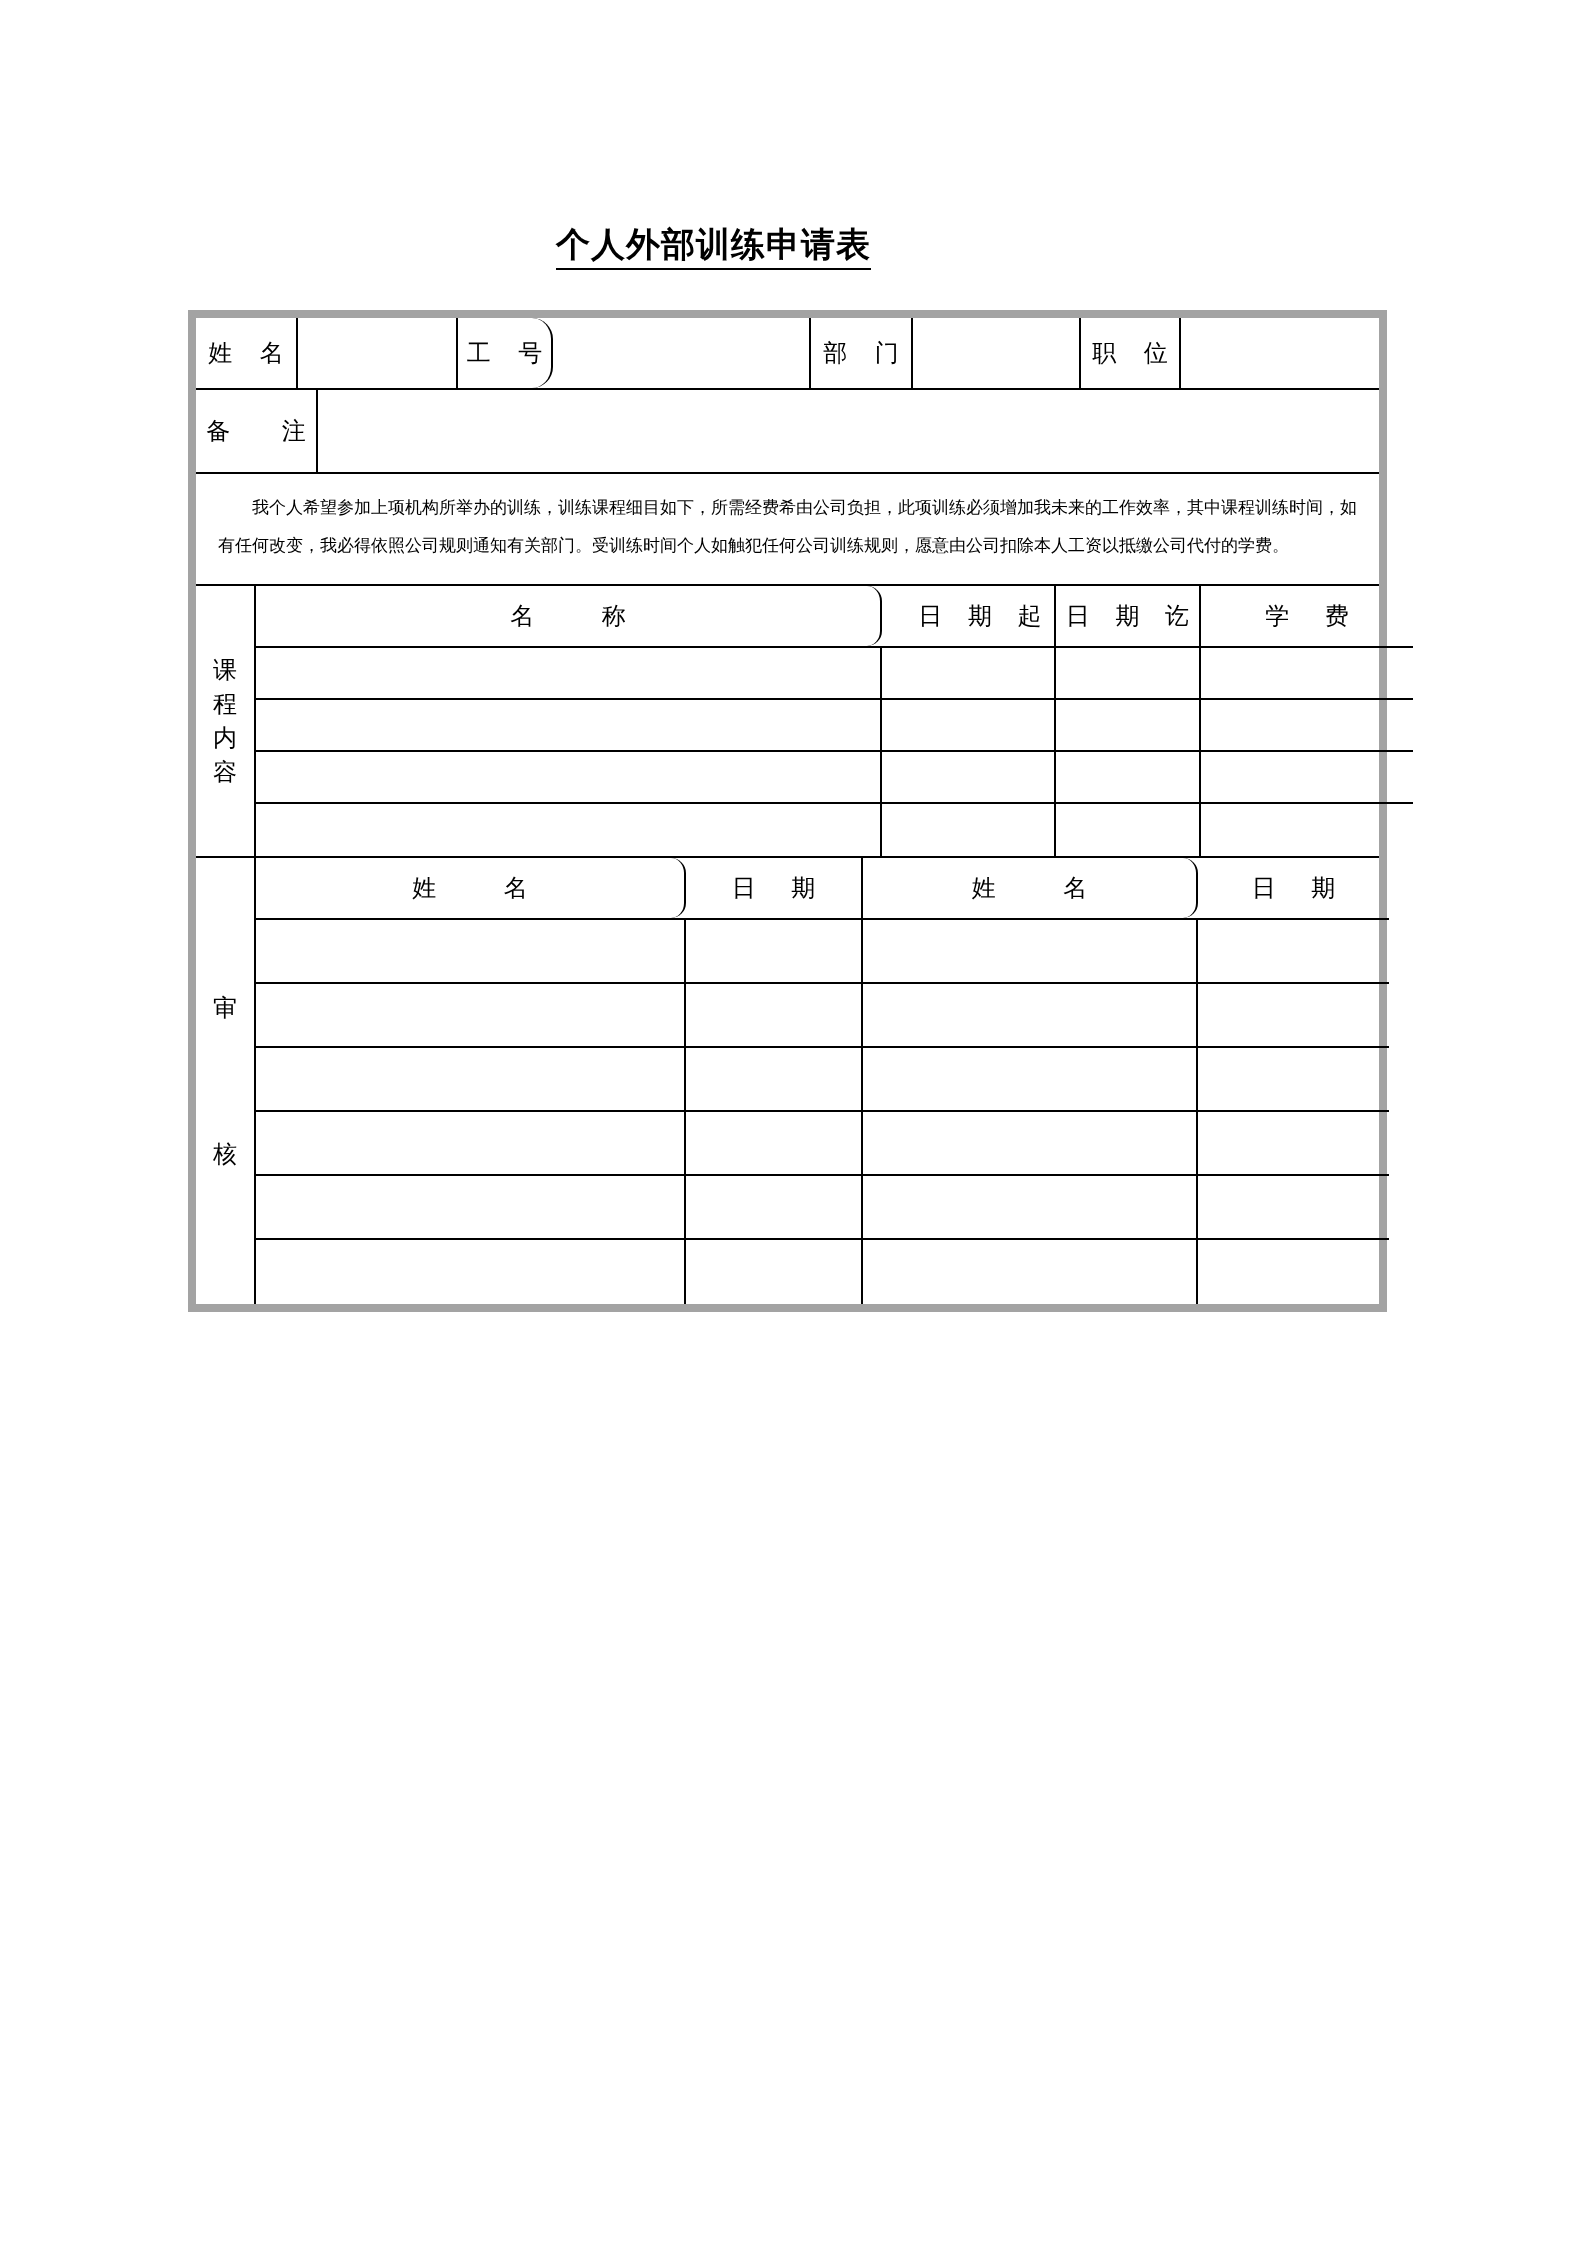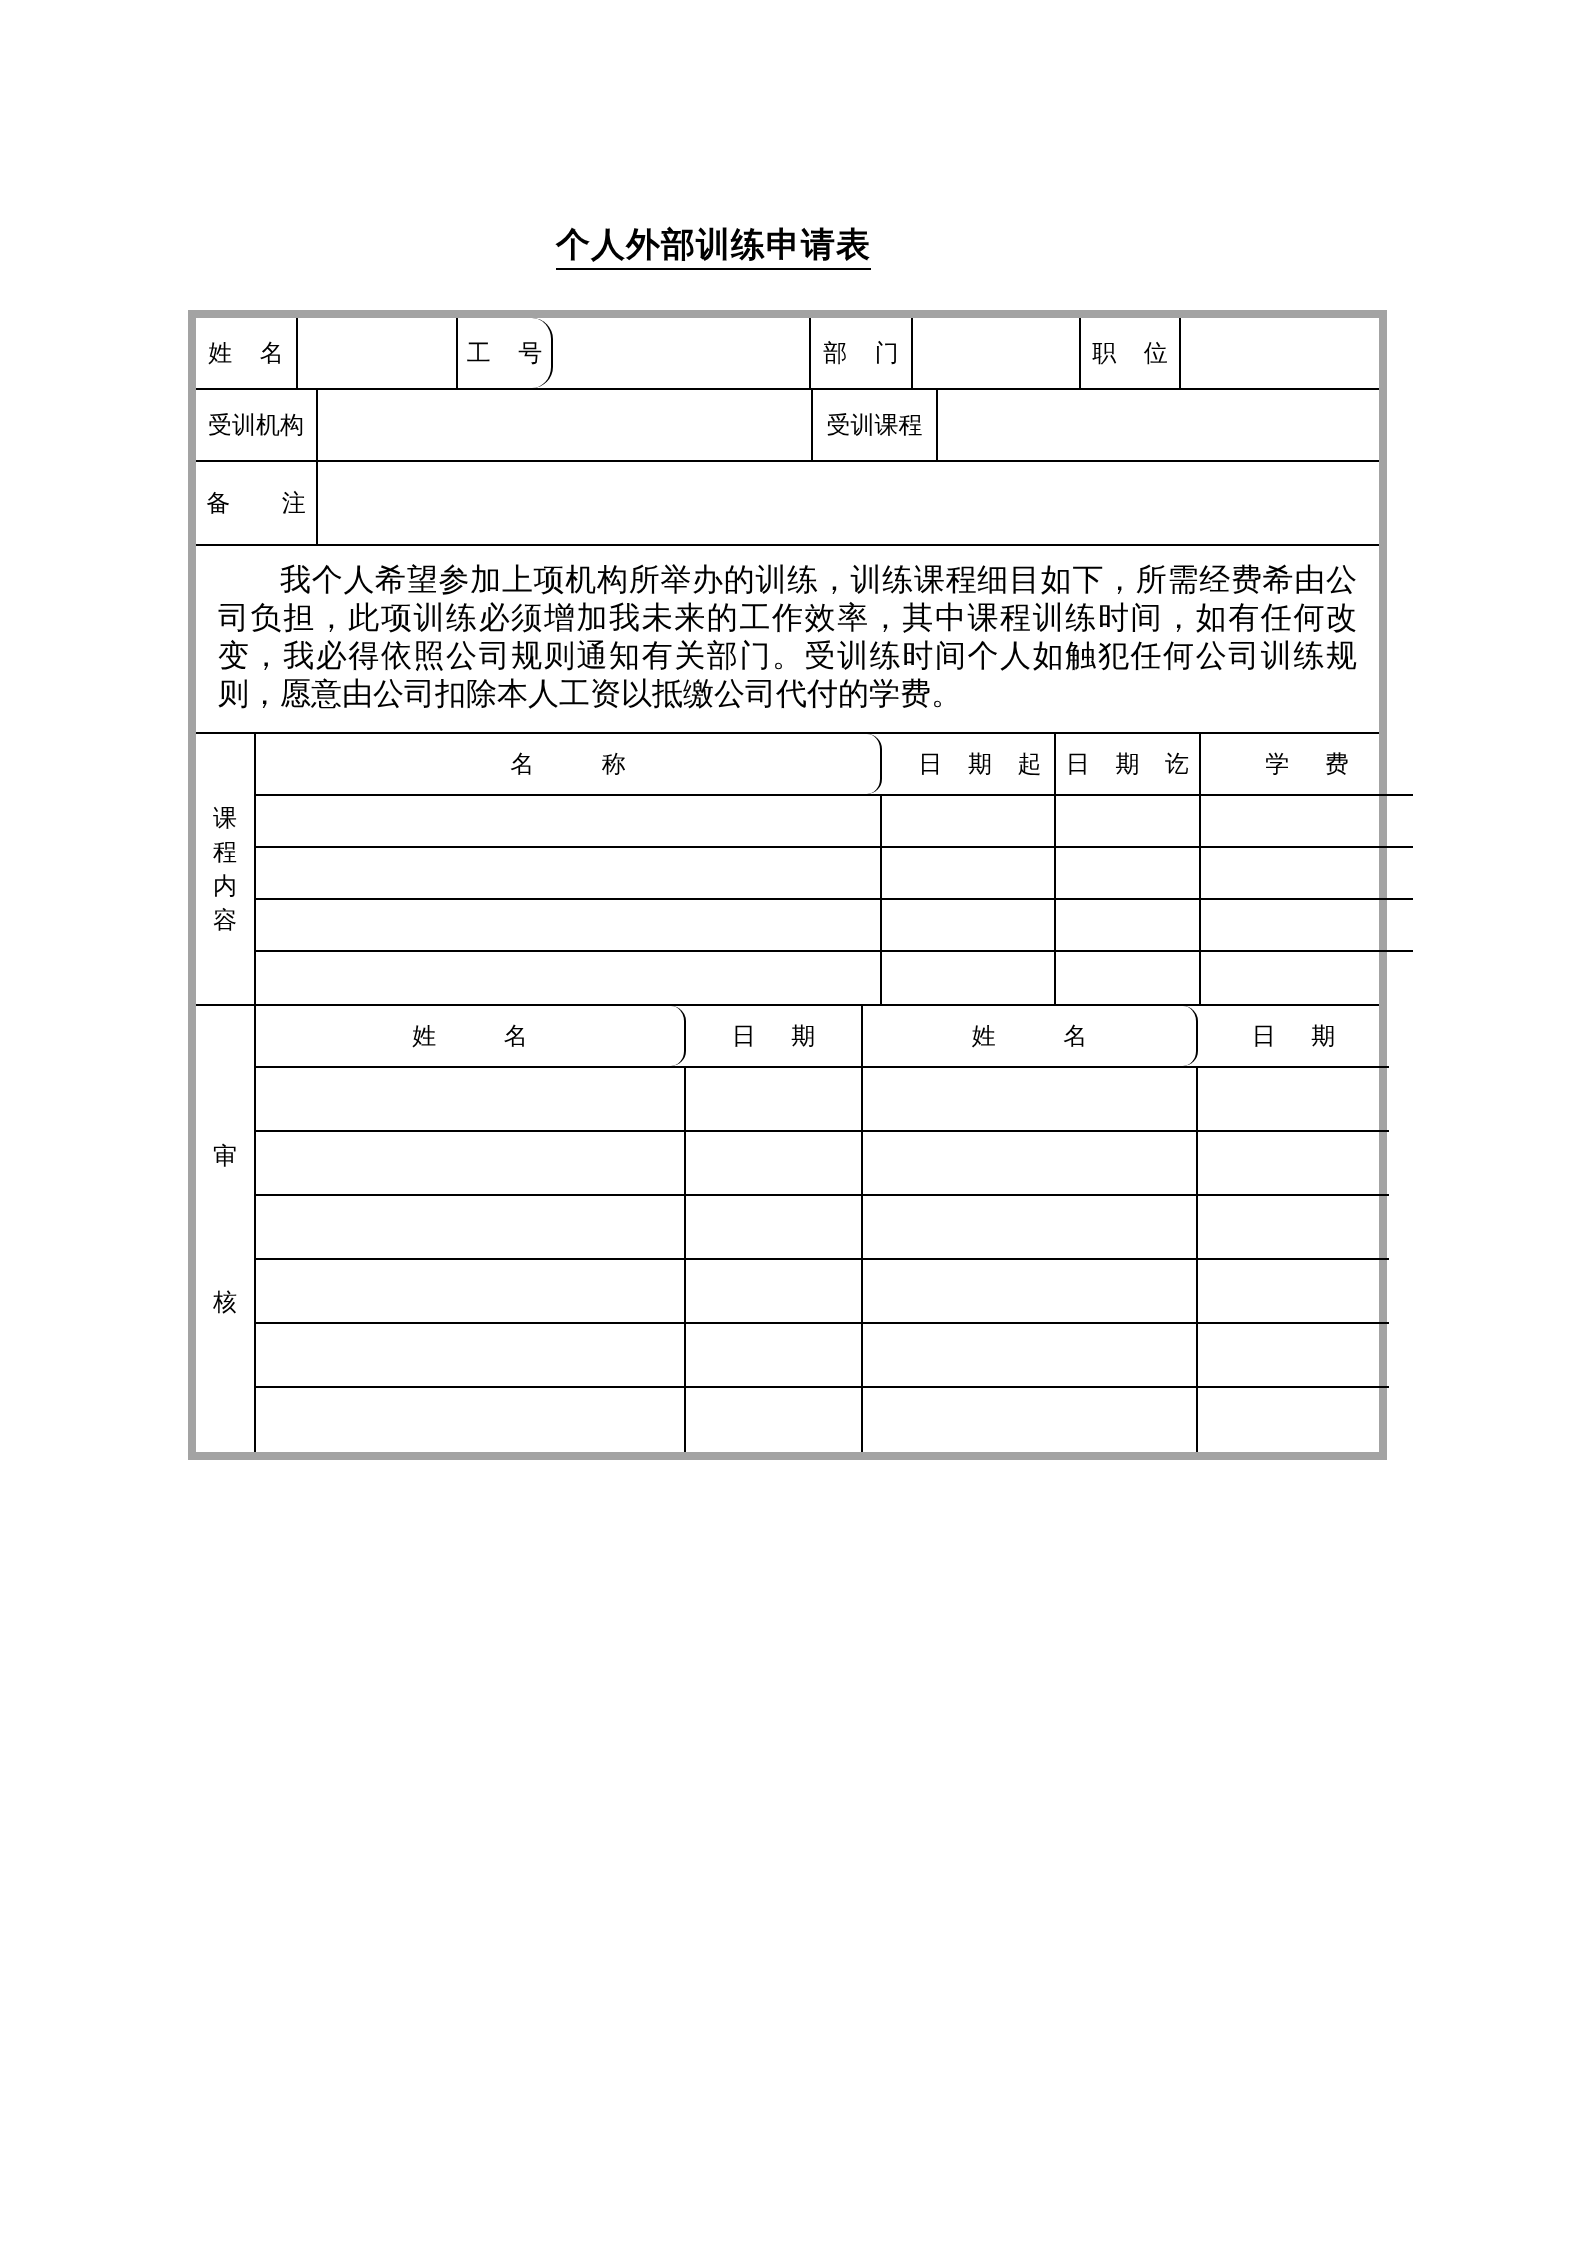--- a/index.html
+++ b/index.html
@@ -85,21 +85,21 @@
   .r1 { height: 72px; }
   .r2 { height: 72px; }
   .r3 { height: 84px; }
 
   
   .statement {
     box-sizing: border-box;
     width: 100%;
     border-bottom: 2px solid #000;
     padding: 14px 22px 20px 22px;
-    font-size: 31px;
+    font-size: 17px;
     line-height: 38px;
     text-align: justify;
     text-justify: inter-ideograph;
   }
   .statement p {
     margin: 0;
     text-indent: 2em;
   }
 
   
@@ -194,27 +194,20 @@
       <div class="cell lbl lbl-sp2" style="width:95px;flex:0 0 95px;border-radius:21px;">工 号</div>
       <div class="cell blank" style="width:258px;flex:0 0 258px;"></div>
 
       <div class="cell lbl lbl-sp2" style="width:102px;flex:0 0 102px;">部 门</div>
       <div class="cell blank" style="width:168px;flex:0 0 168px;"></div>
 
       <div class="cell lbl lbl-sp2" style="width:100px;flex:0 0 100px;">职 位</div>
       <div class="cell blank last" style="flex:1 1 auto;"></div>
     </div>
 
-    <div class="row r2">
-      <div class="cell lbl" style="width:122px;flex:0 0 122px;">受训机构</div>
-      <div class="cell blank" style="width:495px;flex:0 0 495px;"></div>
-
-      <div class="cell lbl" style="width:125px;flex:0 0 125px;">受训课程</div>
-      <div class="cell blank last" style="flex:1 1 auto;"></div>
-    </div>
 
     <div class="row r3">
       <div class="cell lbl lbl-sp3" style="width:122px;flex:0 0 122px;">备    注</div>
       <div class="cell blank last" style="flex:1 1 auto;"></div>
     </div>
 
     <div class="statement">
       <p>我个人希望参加上项机构所举办的训练，训练课程细目如下，所需经费希由公司负担，此项训练必须增加我未来的工作效率，其中课程训练时间，如有任何改变，我必得依照公司规则通知有关部门。受训练时间个人如触犯任何公司训练规则，愿意由公司扣除本人工资以抵缴公司代付的学费。</p>
     </div>
 

